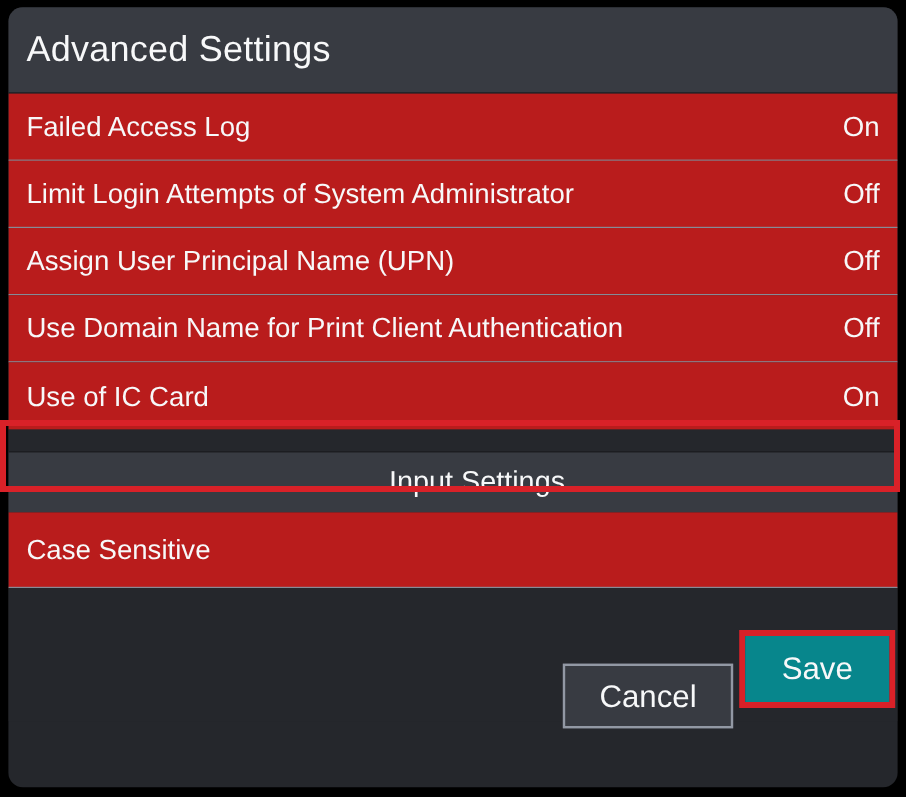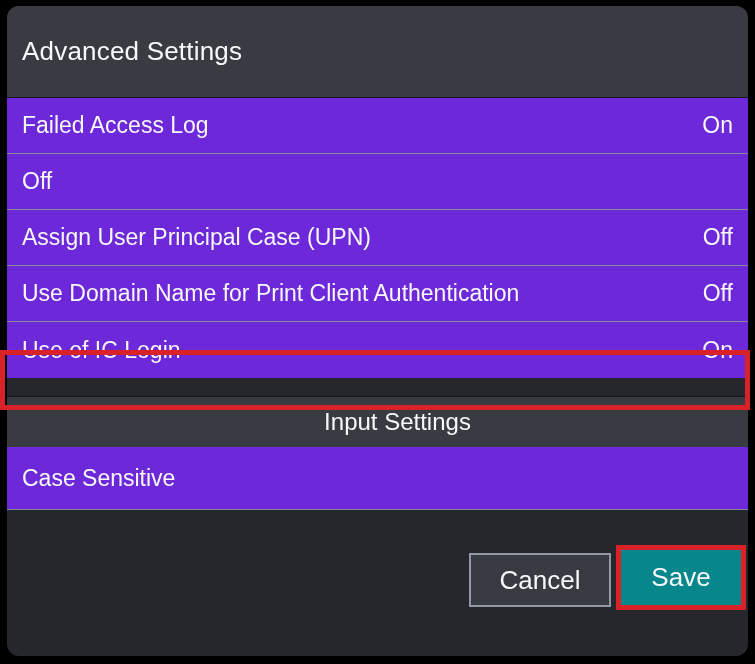--- a/index.html
+++ b/index.html
@@ -16,40 +16,40 @@
     left: 7px;
     top: 6px;
     width: 741px;
     height: 650px;
     background: #25272c;
     border-radius: 12px;
     overflow: hidden;
     color: #f7f8f9;
   }
   .dialog-header {
-    height: 92px;
+    height: 72px;
     background: #383b42;
     display: flex;
     align-items: center;
     padding: 0 15px;
     box-sizing: border-box;
-    font-size: 26px;
+    font-size: 30px;
     letter-spacing: 0.2px;
     border-bottom: 1px solid #17181b;
   }
   .row {
     height: 56px;
     display: flex;
     align-items: center;
     justify-content: space-between;
     padding: 0 15px;
     box-sizing: border-box;
     font-size: 23px;
     border-bottom: 1.5px solid #868b97;
-    background: #6d28d9;
+    background: #b91c1c;
   }
   .row.no-border { border-bottom: none; }
   .row-label { white-space: nowrap; }
   .row-value { white-space: nowrap; text-align: center; }
   .spacer {
     height: 18px;
     background: #25272c;
   }
   .section-header {
     height: 50px;
@@ -77,21 +77,21 @@
     justify-content: center;
     font-size: 26px;
     color: #f7f8f9;
     cursor: pointer;
     box-sizing: border-box;
     user-select: none;
   }
   .btn-cancel {
     width: 142px;
     height: 54px;
-    margin-top: 43px;
+    margin-top: 63px;
     margin-right: 5px;
     background: #383b42;
     border: 2px solid #9298a4;
   }
   .save-highlight {
     margin-top: 35px;
     border: 5px solid #d92128;
     box-sizing: border-box;
   }
   .btn-save {
@@ -118,36 +118,37 @@
 <div class="dialog">
 
   <div class="dialog-header">Advanced Settings</div>
 
   <div class="row">
     <span class="row-label">Failed Access Log</span>
     <span class="row-value">On</span>
   </div>
 
   <div class="row">
+    <span class="row-label">Limit Login Attempts of System Administrator</span>
     <span class="row-value">Off</span>
   </div>
 
 
   <div class="row">
-    <span class="row-label">Assign User Principal Case (UPN)</span>
+    <span class="row-label">Assign User Principal Name (UPN)</span>
     <span class="row-value">Off</span>
   </div>
 
   <div class="row">
     <span class="row-label">Use Domain Name for Print Client Authentication</span>
     <span class="row-value">Off</span>
   </div>
 
   <div class="row no-border">
-    <span class="row-label">Use of IC Login</span>
+    <span class="row-label">Use of IC Card</span>
     <span class="row-value">On</span>
   </div>
 
   <div class="spacer"></div>
 
   <div class="section-header">Input Settings</div>
 
   <div class="row tall">
     <span class="row-value">Case Sensitive</span>
   </div>

